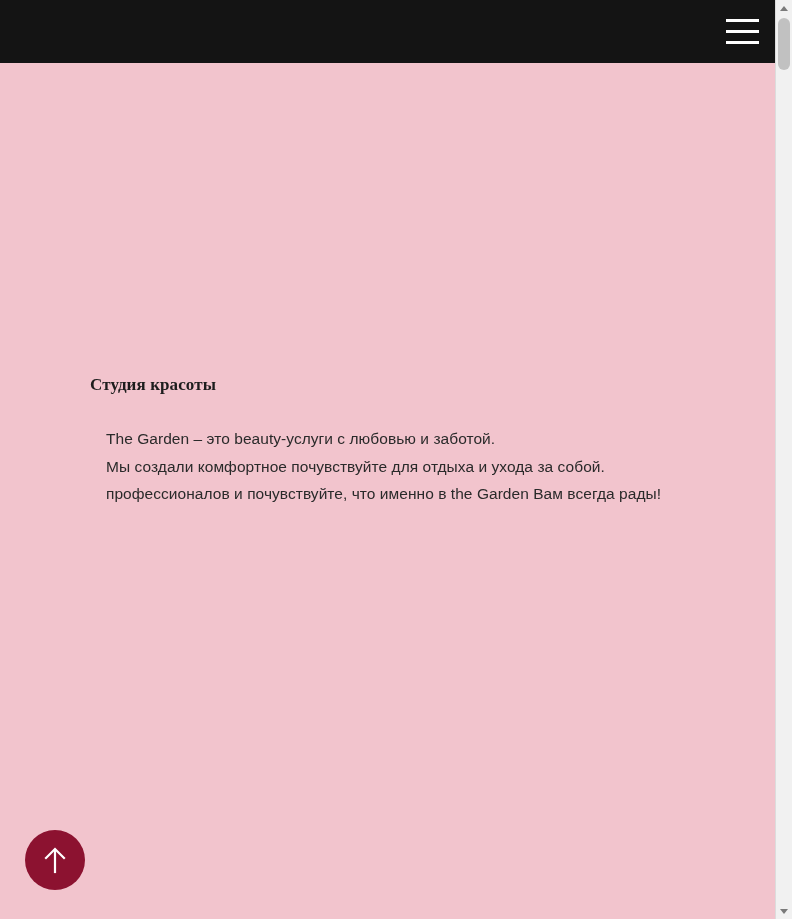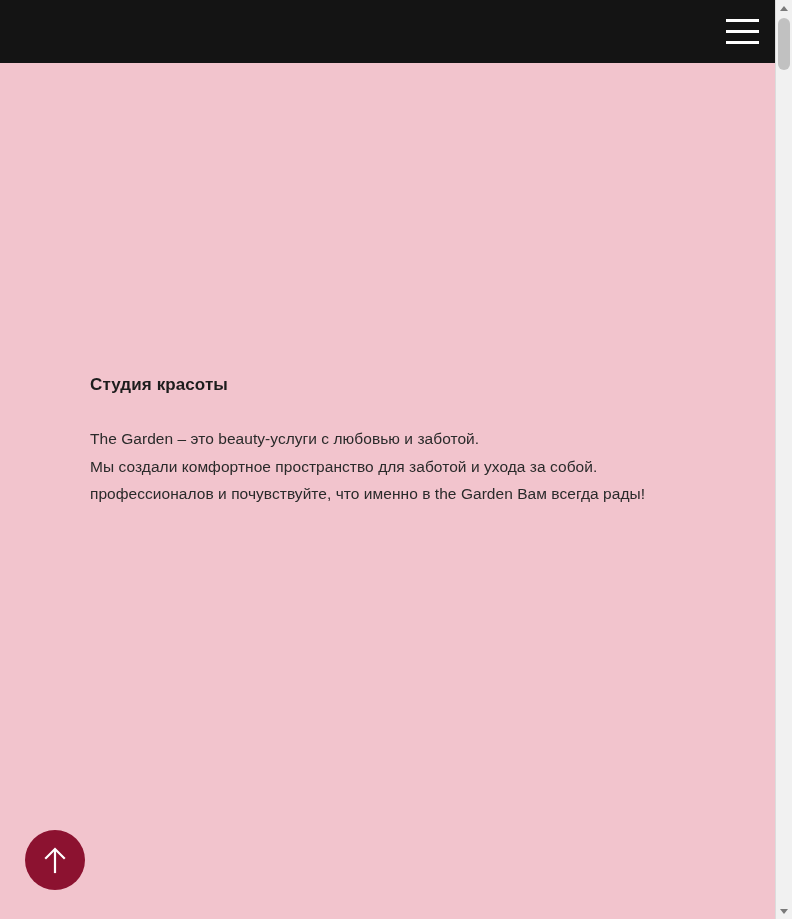--- a/index.html
+++ b/index.html
@@ -80,27 +80,28 @@
   .hero-title {
     color: #1d1d1d;
     font-size: 17px;
     font-weight: bold;
     line-height: 28px;
     margin: 0 0 26px 0;
     letter-spacing: 0.1px;
   }
   .hero-title .line {
     display: block;
+    font-family: Liberation Serif, serif;
   }
 
   .hero-body {
     color: #2a2a2a;
     font-size: 15.5px;
     line-height: 27.6px;
-    margin: 0;
+    margin: 16px;
     letter-spacing: 0.05px;
   }
   .hero-body .line {
     display: block;
   }
 
   
   .scroll-top {
     position: absolute;
     left: 25px;
@@ -189,21 +190,21 @@
   </div>
 
   <div class="content">
 
     <div class="hero-text">
       <h1 class="hero-title">
         <span class="line">Студия красоты</span>
       </h1>
       <p class="hero-body">
         <span class="line">The Garden – это beauty-услуги с любовью и заботой.</span>
-        <span class="line">Мы создали комфортное пространство для заботой и ухода за собой.</span>
+        <span class="line">Мы создали комфортное почувствуйте для отдыха и ухода за собой.</span>
         <span class="line">профессионалов и почувствуйте, что именно в the Garden Вам всегда рады!</span>
       </p>
     </div>
 
   </div>
 
   <button class="scroll-top" aria-label="scroll to top">
     <span>
       <svg width="26" height="28" viewBox="0 0 26 28" aria-hidden="true">
         <line x1="13" y1="26" x2="13" y2="4" stroke="#ffffff" stroke-width="2.2" stroke-linecap="square"></line>

